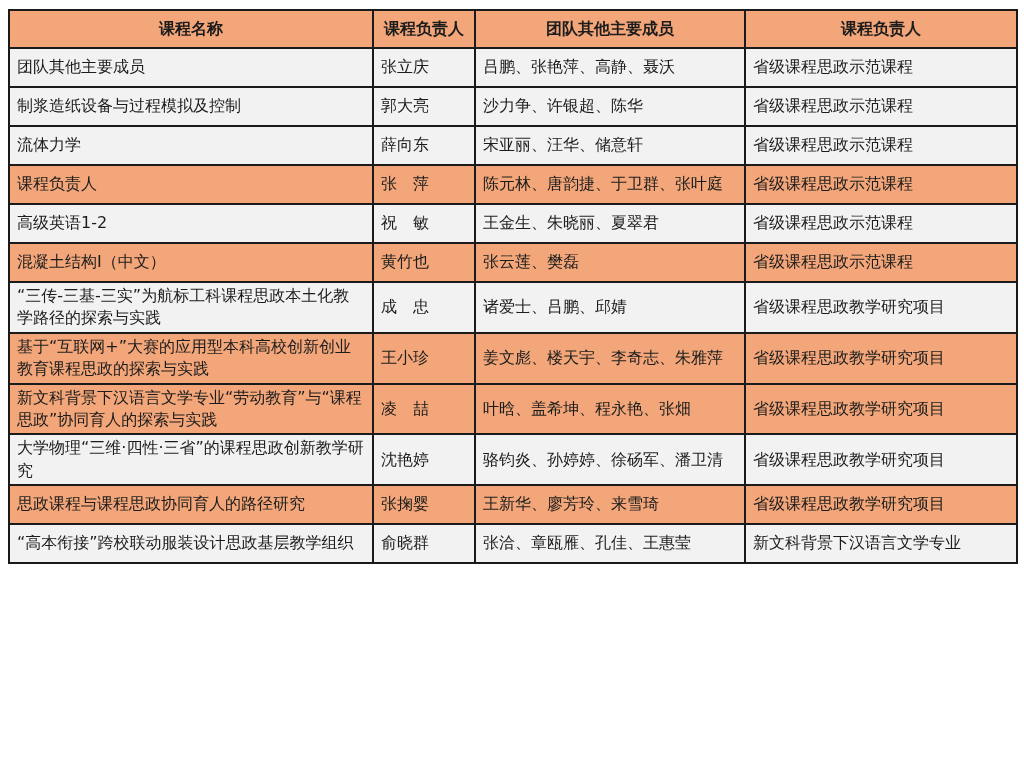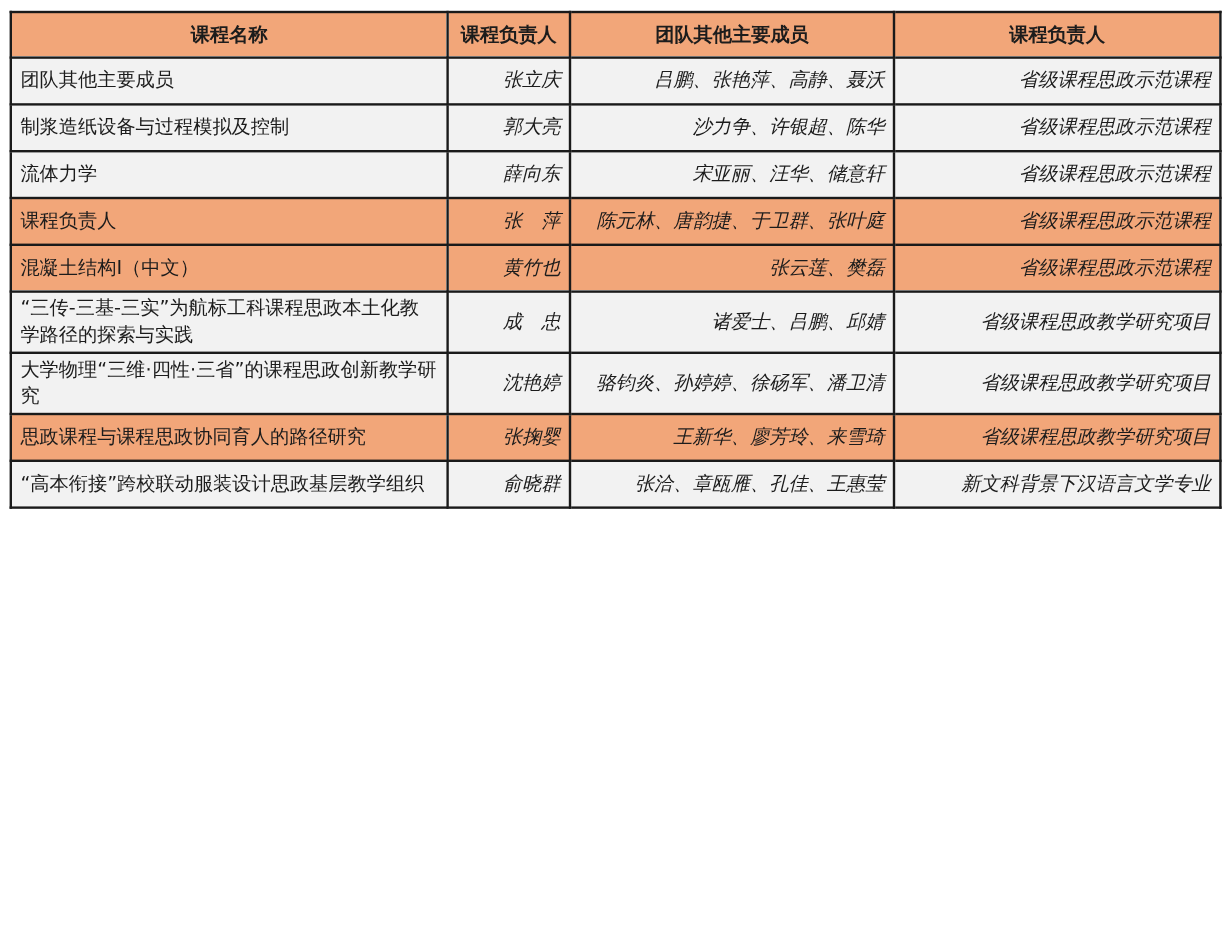--- a/index.html
+++ b/index.html
@@ -32,21 +32,21 @@
   th{
     height:32px;
     background:var(--orange);
     font-weight:bold;
     text-align:center;
   }
   td{height:33px;vertical-align:middle;}
   tr.light td{background:var(--light);}
   tr.orange td{background:var(--orange);}
   .c-course{text-align:left;}
-  .c-leader,.c-members,.c-form{text-align:right;font-style:italic;}
+  .c-leader,.c-members,.c-form{text-align:left;}
 </style>
 </head>
 <body>
 
 <div class="page">
   <table class="course-table">
     <colgroup>
       <col style="width:364px">
       <col style="width:102px">
       <col style="width:270px">
@@ -78,30 +78,48 @@
     <td class="c-leader">薛向东</td>
     <td class="c-members">宋亚丽、汪华、储意轩</td>
     <td class="c-form">省级课程思政示范课程</td>
   </tr>
         <tr class="orange">
     <td class="c-course">课程负责人</td>
     <td class="c-leader">张　萍</td>
     <td class="c-members">陈元林、唐韵捷、于卫群、张叶庭</td>
     <td class="c-form">省级课程思政示范课程</td>
   </tr>
+        <tr class="light">
+    <td class="c-course">高级英语1-2</td>
+    <td class="c-leader">祝　敏</td>
+    <td class="c-members">王金生、朱晓丽、夏翠君</td>
+    <td class="c-form">省级课程思政示范课程</td>
+  </tr>
         <tr class="orange">
     <td class="c-course">混凝土结构Ⅰ（中文）</td>
     <td class="c-leader">黄竹也</td>
     <td class="c-members">张云莲、樊磊</td>
     <td class="c-form">省级课程思政示范课程</td>
   </tr>
         <tr class="light">
     <td class="c-course">“三传-三基-三实”为航标工科课程思政本土化教学路径的探索与实践</td>
     <td class="c-leader">成　忠</td>
     <td class="c-members">诸爱士、吕鹏、邱婧</td>
+    <td class="c-form">省级课程思政教学研究项目</td>
+  </tr>
+        <tr class="orange">
+    <td class="c-course">基于“互联网+”大赛的应用型本科高校创新创业教育课程思政的探索与实践</td>
+    <td class="c-leader">王小珍</td>
+    <td class="c-members">姜文彪、楼天宇、李奇志、朱雅萍</td>
+    <td class="c-form">省级课程思政教学研究项目</td>
+  </tr>
+        <tr class="orange">
+    <td class="c-course">新文科背景下汉语言文学专业“劳动教育”与“课程思政”协同育人的探索与实践</td>
+    <td class="c-leader">凌　喆</td>
+    <td class="c-members">叶晗、盖希坤、程永艳、张畑</td>
     <td class="c-form">省级课程思政教学研究项目</td>
   </tr>
         <tr class="light">
     <td class="c-course">大学物理“三维·四性·三省”的课程思政创新教学研究</td>
     <td class="c-leader">沈艳婷</td>
     <td class="c-members">骆钧炎、孙婷婷、徐砀军、潘卫清</td>
     <td class="c-form">省级课程思政教学研究项目</td>
   </tr>
         <tr class="orange">
     <td class="c-course">思政课程与课程思政协同育人的路径研究</td>

